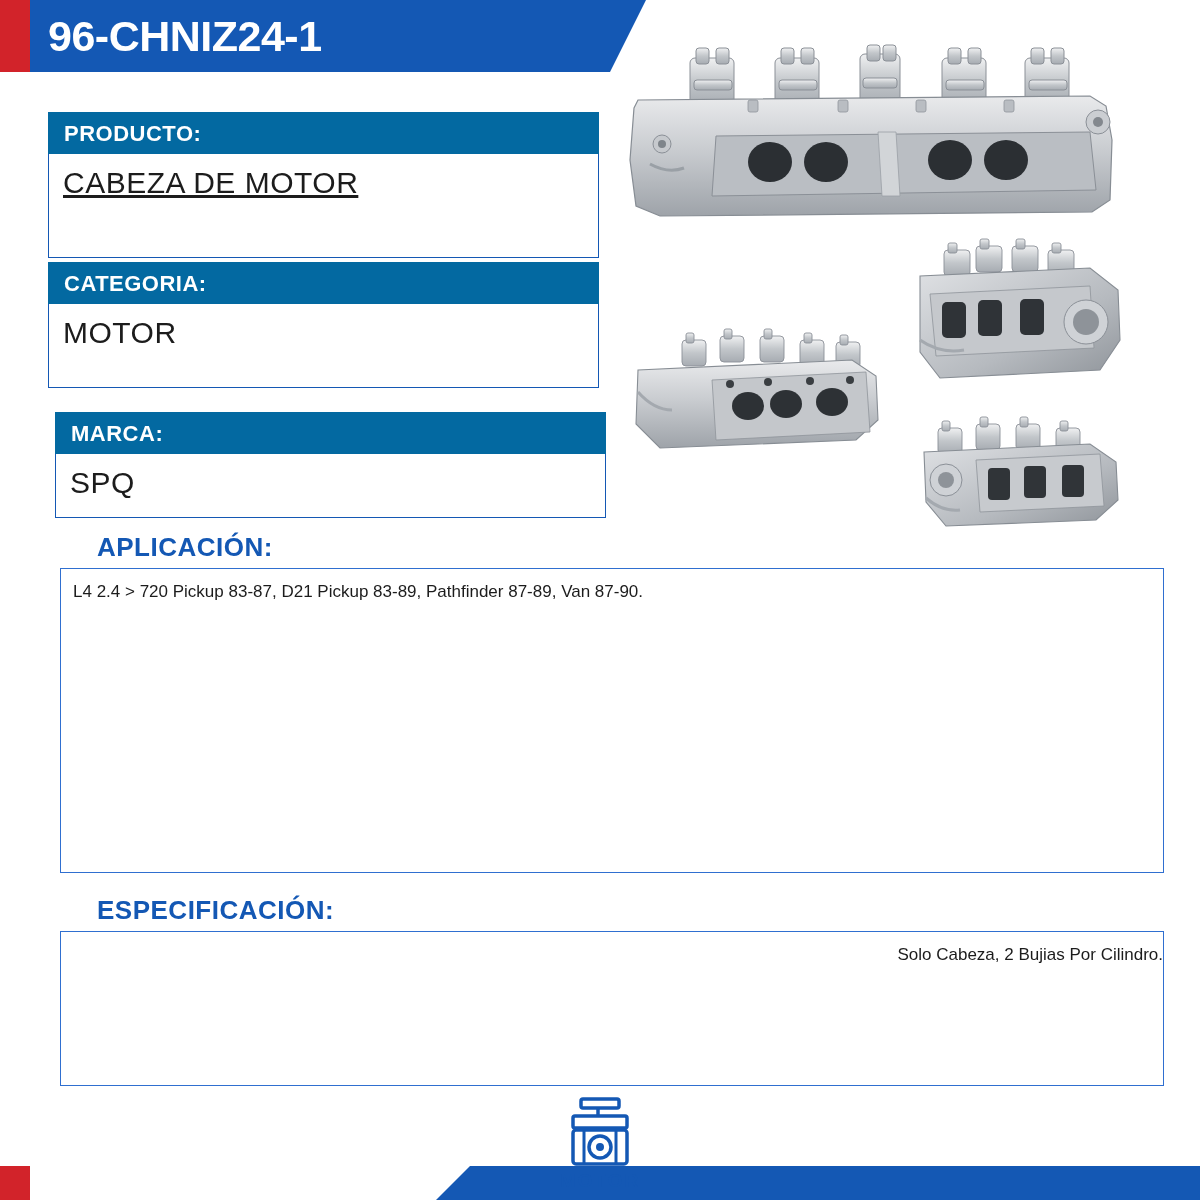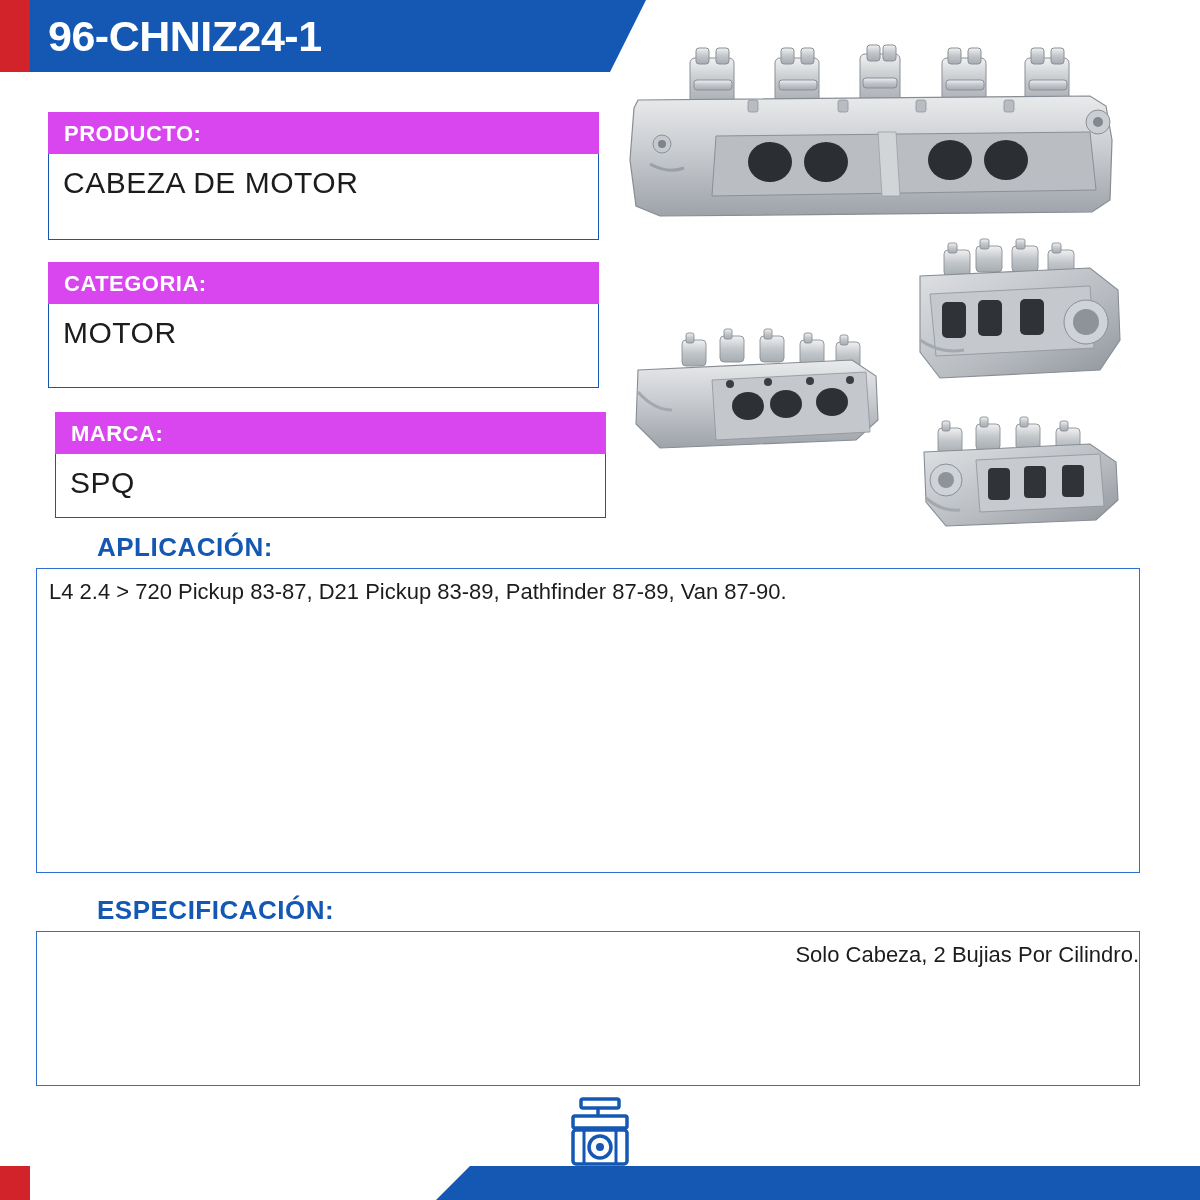--- a/index.html
+++ b/index.html
@@ -52,41 +52,41 @@
     line-height: 56px;
   }
 
   
   .field {
     position: absolute;
     left: 48px;
     width: 551px;
   }
   .field-label {
-    background: #d946ef;
+    background: #0369a1;
     color: #ffffff;
     font-size: 22px;
     font-weight: bold;
     letter-spacing: 0.5px;
     padding: 9px 0 9px 16px;
     box-sizing: border-box;
     height: 42px;
   }
   .field-value-box {
     border: 1px solid #1458b4;
     border-top: none;
     box-sizing: border-box;
     padding: 12px 0 0 14px;
     color: #1c1c1c;
     font-size: 30px;
     letter-spacing: 0.5px;
   }
 
   #field-producto { top: 112px; }
-  #field-producto .field-value-box { height: 86px; }
+  #field-producto .field-value-box { height: 104px; text-decoration: underline; }
 
   #field-categoria { top: 262px; }
   #field-categoria .field-value-box { height: 84px; }
 
   #field-marca { top: 412px; padding-left: 7px; }
   #field-marca .field-value-box { height: 64px; }
 
   
   .section-title {
     position: absolute;
@@ -95,27 +95,27 @@
     font-size: 26px;
     font-weight: bold;
     letter-spacing: 0.5px;
     margin-left: 31px;
   }
   #title-aplicacion { top: 532px; }
   #title-especificacion { top: 895px; }
 
   .section-box {
     position: absolute;
-    left: 36px;
+    left: 60px;
     width: 1104px;
     border: 1px solid #2f6fd0;
     box-sizing: border-box;
     padding: 12px 0 0 12px;
     color: #1c1c1c;
-    font-size: 22px;
+    font-size: 17px;
     line-height: 22px;
   }
   #box-aplicacion { top: 568px; height: 305px; }
   #box-especificacion { top: 931px; height: 155px; text-align: right; }
 
   
   .photo-area {
     position: absolute;
     left: 620px; top: 40px;
     width: 560px; height: 490px;

